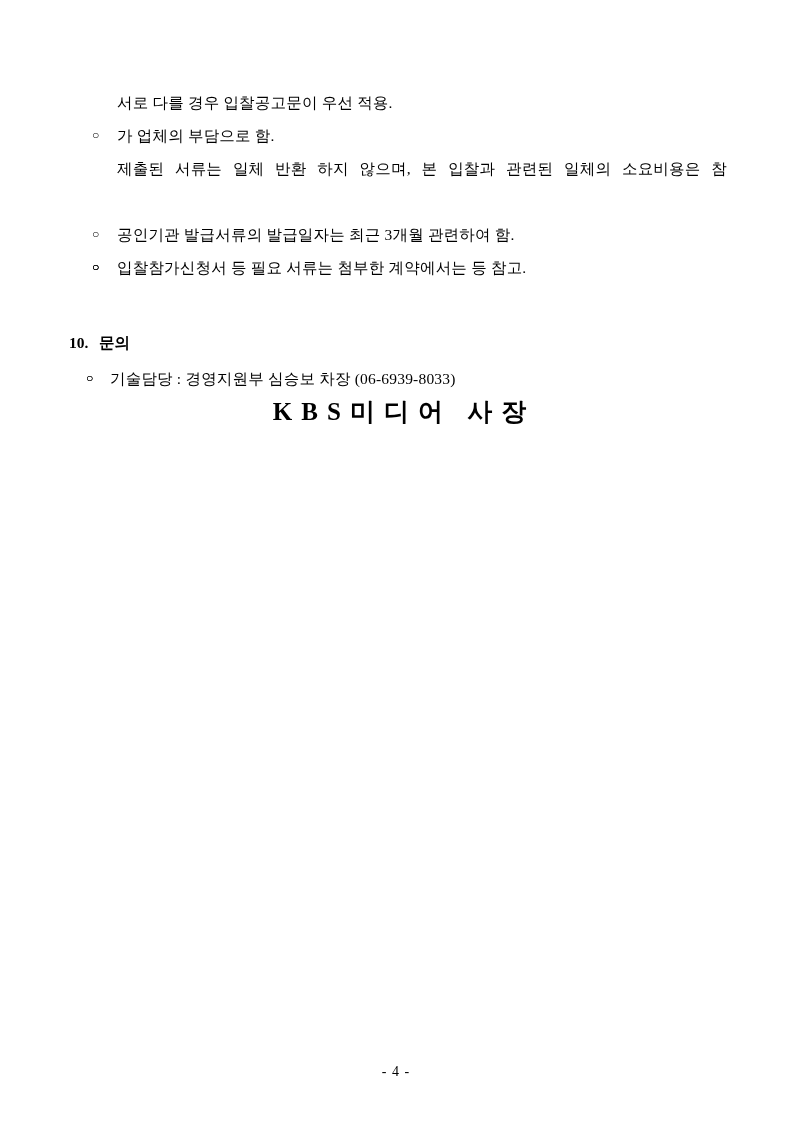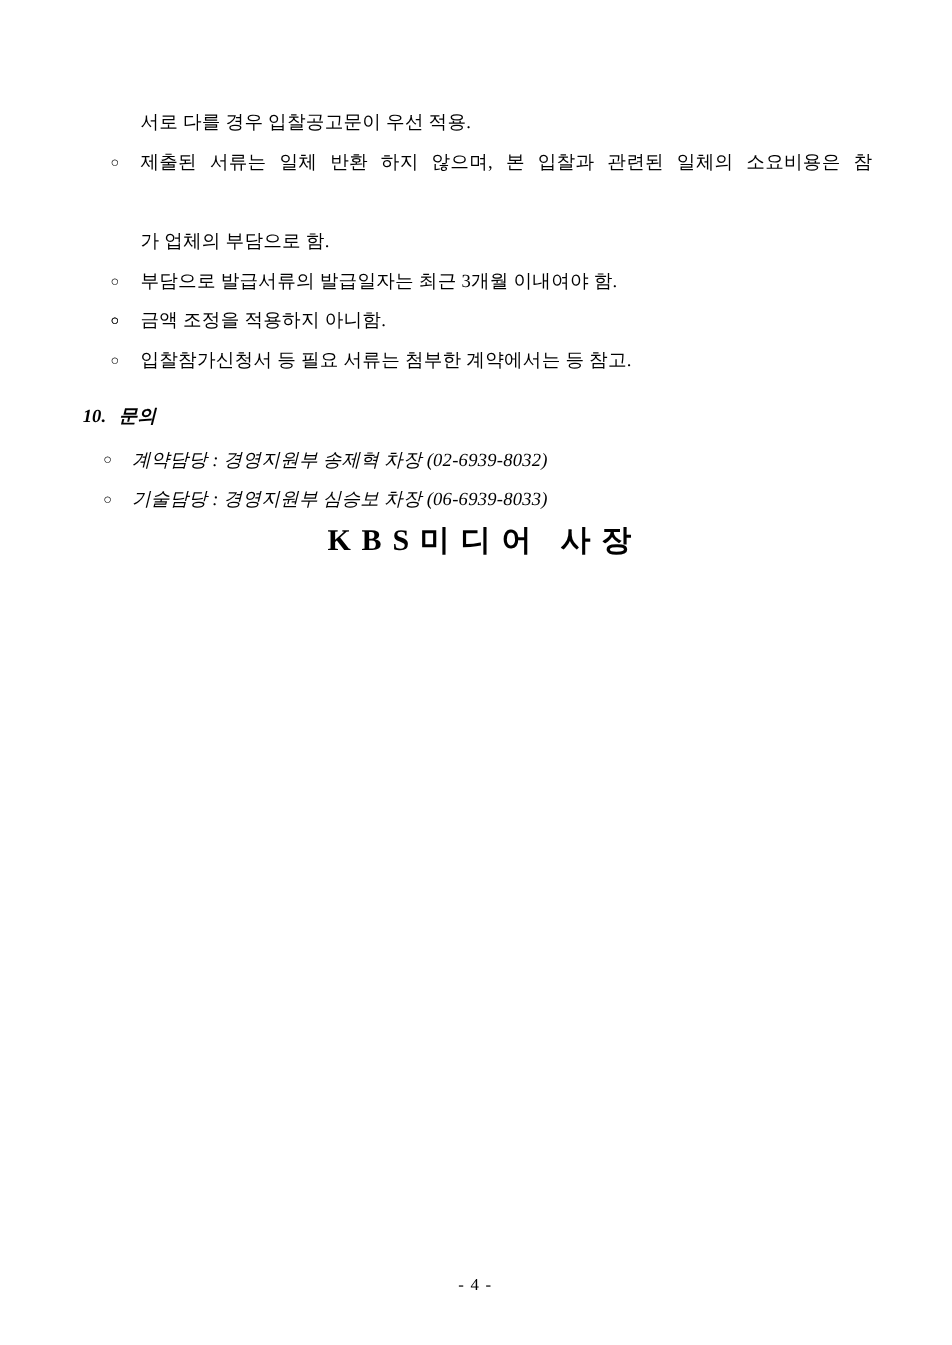--- a/index.html
+++ b/index.html
@@ -62,22 +62,21 @@
     text-align: justify;
   }
   .j-line.spread::after {
     content: "";
     display: inline-block;
     width: 100%;
   }
 
   
   .section {
-    margin-top: 16px;
-    font-style: italic;
+    margin-top: 44px;
   }
   .section-head {
     font-size: 15.5px;
     line-height: 30px;
     font-weight: bold;
     margin-left: -3px;
   }
   .section-head .num {
     display: inline-block;
     width: 30px;
@@ -127,53 +126,51 @@
 
 <div class="page">
   <div class="content">
 
     <div class="cont-line">서로 다를 경우 입찰공고문이 우선 적용.</div>
 
     <ul class="bullets">
 
       <li>
         <span class="marker">○</span>
+        <span class="j-line">가 업체의 부담으로 함.</span>
         <span class="j-line spread">제출된 서류는 일체 반환 하지 않으며, 본 입찰과 관련된 일체의 소요비용은 참</span>
-        <span class="j-line">가 업체의 부담으로 함.</span>
       </li>
 
       <li>
         <span class="marker">○</span>
-        <span class="j-line">부담으로 발급서류의 발급일자는 최근 3개월 이내여야 함.</span>
+        <span class="j-line">공인기관 발급서류의 발급일자는 최근 3개월 관련하여 함.</span>
       </li>
 
       <li>
         <span class="marker">○</span>
       </li>
 
       <li>
         <span class="marker">○</span>
-        <span class="j-line">금액 조정을 적용하지 아니함.</span>
       </li>
 
       <li>
         <span class="marker">○</span>
         <span class="j-line">입찰참가신청서 등 필요 서류는 첨부한 계약에서는 등 참고.</span>
       </li>
 
     </ul>
 
     <div class="section">
       <div class="section-head">
         <span class="num">10.</span><span>문의</span>
       </div>
       <ul class="contacts">
         <li>
           <span class="marker">○</span>
-          <span>계약담당 : 경영지원부 송제혁 차장 (02-6939-8032)</span>
         </li>
         <li>
           <span class="marker">○</span>
           <span>기술담당 : 경영지원부 심승보 차장 (06-6939-8033)</span>
         </li>
       </ul>
     </div>
 
     <div class="signature">KBS미디어 사장</div>
 

